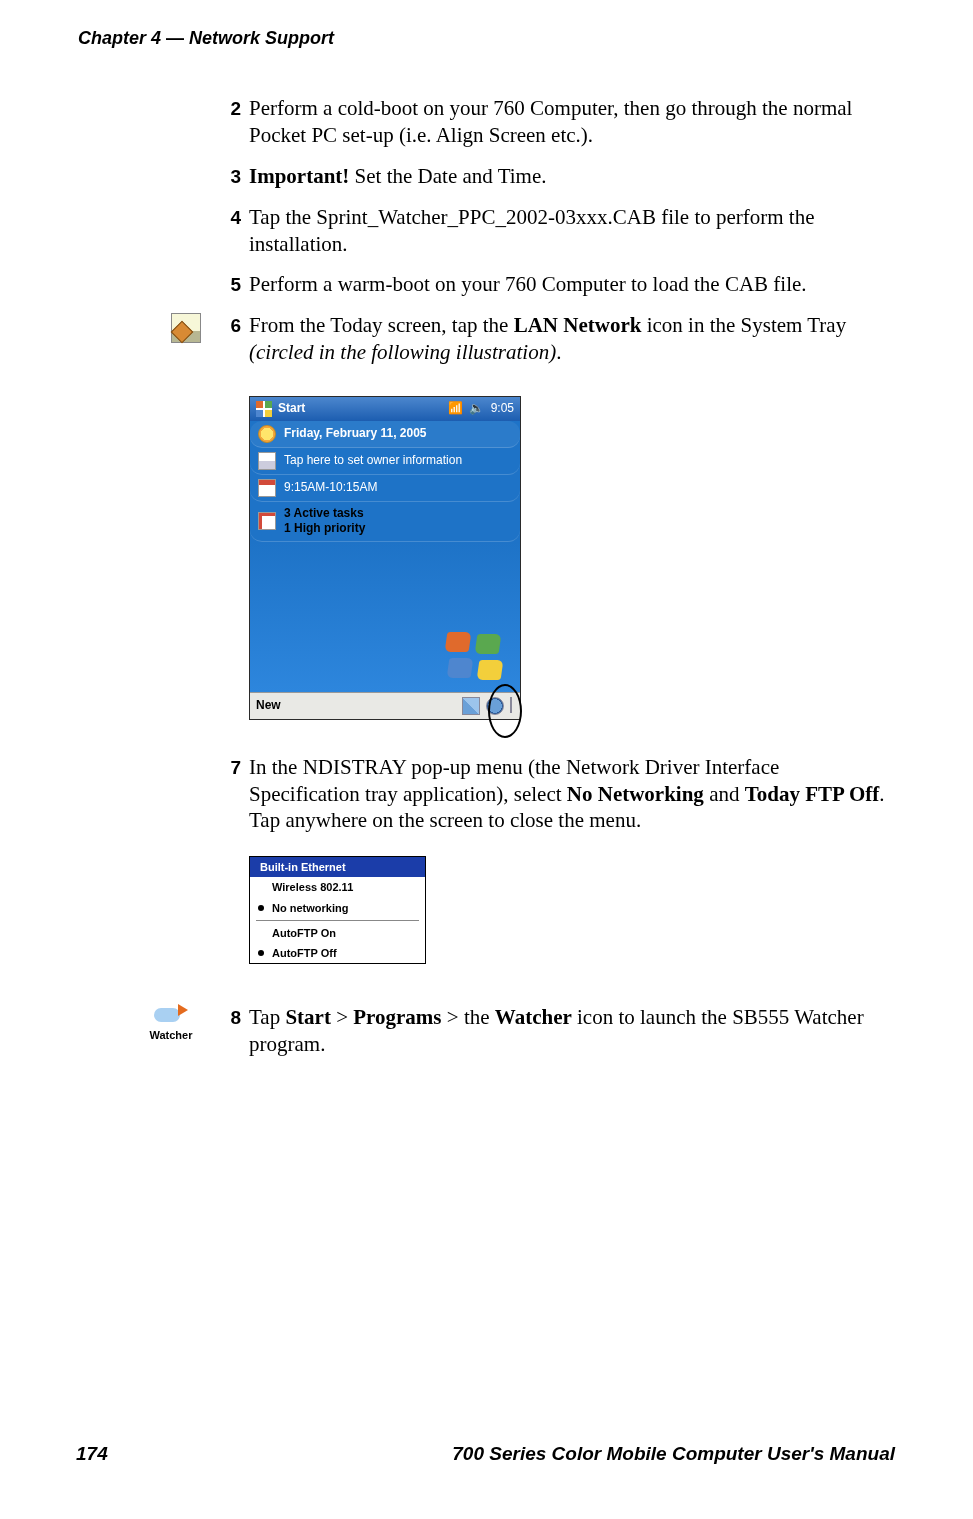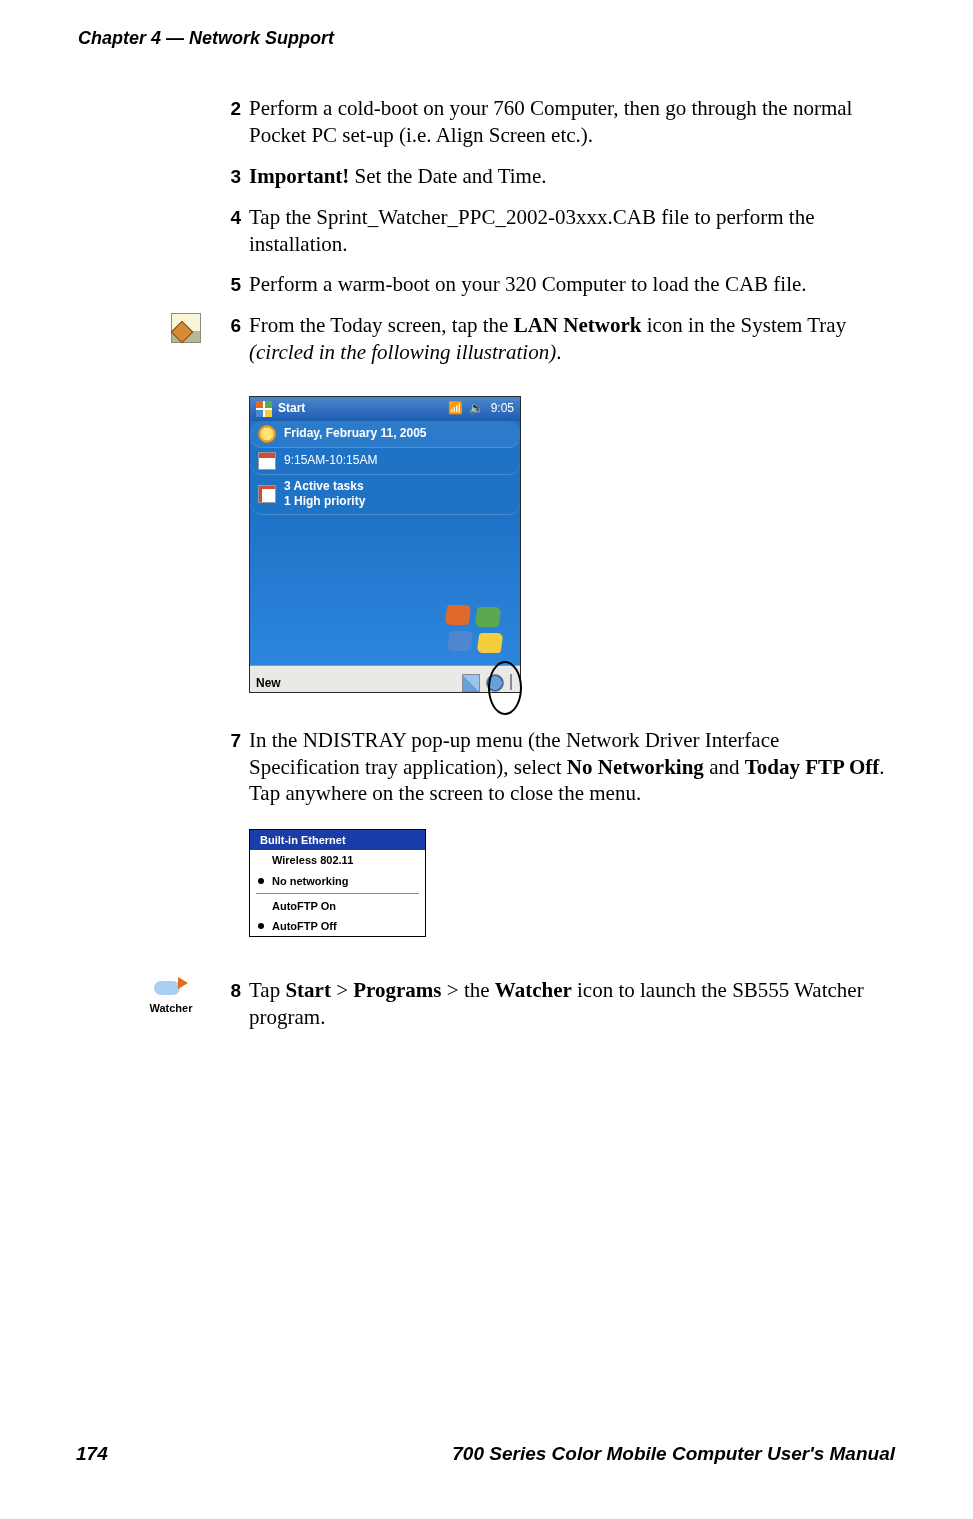--- a/index.html
+++ b/index.html
@@ -154,21 +154,21 @@
     width: 16px; height: 16px; flex: none;
     display: inline-block;
     background: #eee;
     border: 1px solid #999;
   }
   .ppc-row .ic.sun { background: radial-gradient(circle at 50% 50%, #ffe56b 0 55%, #f3a63b 56% 100%); border-radius: 50%; border-color: #c98c1e; }
   .ppc-row .ic.owner { background: linear-gradient(#fff 0 50%, #ccd 50% 100%); }
   .ppc-row .ic.cal { background: #fff; box-shadow: inset 0 5px 0 #d24a3a; border-color: #999; }
   .ppc-row .ic.mail { background: linear-gradient(135deg,#fff 0 49%, #ddd 50% 100%); }
   .ppc-row .ic.tasks { background: #fff; box-shadow: inset 3px 3px 0 #d24a3a; border-color: #999; }
-  .ppc-row .txt b { color: #ffffff; }
+  .ppc-row .txt b { color: #000000; }
   .ppc-body-gap {
     height: 150px;
     position: relative;
     background: linear-gradient(180deg, #1e73c7 0%, #2d86dd 100%);
   }
   .ppc-winlogo {
     position: absolute; right: 14px; bottom: 10px;
     width: 60px; height: 50px;
   }
   .ppc-winlogo span {
@@ -177,21 +177,21 @@
   }
   .ppc-winlogo .r { background: #e06a2c; left: 0; top: 0; }
   .ppc-winlogo .g { background: #5aa84f; left: 30px; top: 2px; }
   .ppc-winlogo .b { background: #4e86cf; left: 2px; top: 26px; }
   .ppc-winlogo .y { background: #f3cf3b; left: 32px; top: 28px; }
   .ppc-taskbar {
     height: 26px;
     background: #e9e9e5;
     color: #000;
     display: flex;
-    align-items: flex-end;
+    align-items: center;
     padding: 0 6px;
     gap: 8px;
     border-top: 1px solid #999;
     position: relative;
   }
   .ppc-taskbar .new { font-weight: 700; font-size: 12px; }
   .ppc-taskbar .systray {
     margin-left: auto;
     display: flex;
     gap: 6px;
@@ -288,21 +288,21 @@
       </div>
     </div>
 
     <div class="ol-item">
       <div class="num">4</div>
       <div class="body">Tap the Sprint_Watcher_PPC_2002-03xxx.CAB file to perform the installation.</div>
     </div>
 
     <div class="ol-item">
       <div class="num">5</div>
-      <div class="body">Perform a warm-boot on your 320 Computer to load the CAB file.</div>
+      <div class="body">Perform a warm-boot on your 760 Computer to load the CAB file.</div>
     </div>
 
     <div class="ol-item lan-icon-row">
       <span class="lan-icon"></span>
       <div class="num">6</div>
       <div class="body">
         <span>From the Today screen, tap the </span><span class="b">LAN Network</span><span> icon in the System Tray </span><span class="i">(circled in the following illustration)</span><span>.</span>
       </div>
     </div>
 
@@ -315,20 +315,24 @@
             <span class="glyph">📶</span>
             <span class="glyph">🔈</span>
             <span>9:05</span>
           </span>
         </div>
         <div class="ppc-row date">
           <span class="ic sun"></span>
           <span class="txt">Friday, February 11, 2005</span>
         </div>
         <div class="ppc-row">
+          <span class="ic owner"></span>
+          <span class="txt">Tap here to set owner information</span>
+        </div>
+        <div class="ppc-row">
           <span class="ic cal"></span>
           <span class="txt">9:15AM-10:15AM</span>
         </div>
         <div class="ppc-row">
           <span class="ic tasks"></span>
           <span class="txt">
             <b>3 Active tasks</b><br>
             <b>1 High priority</b>
           </span>
         </div>

